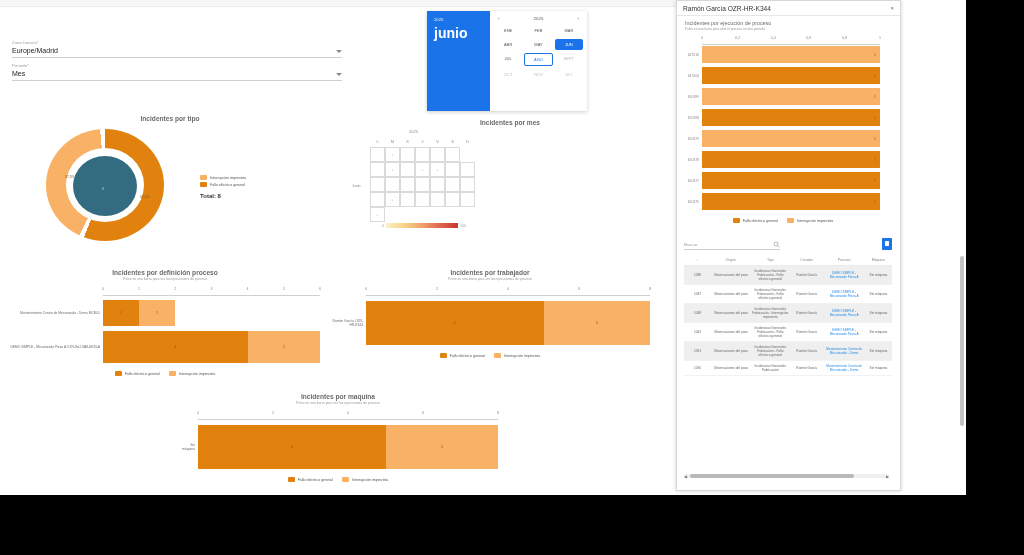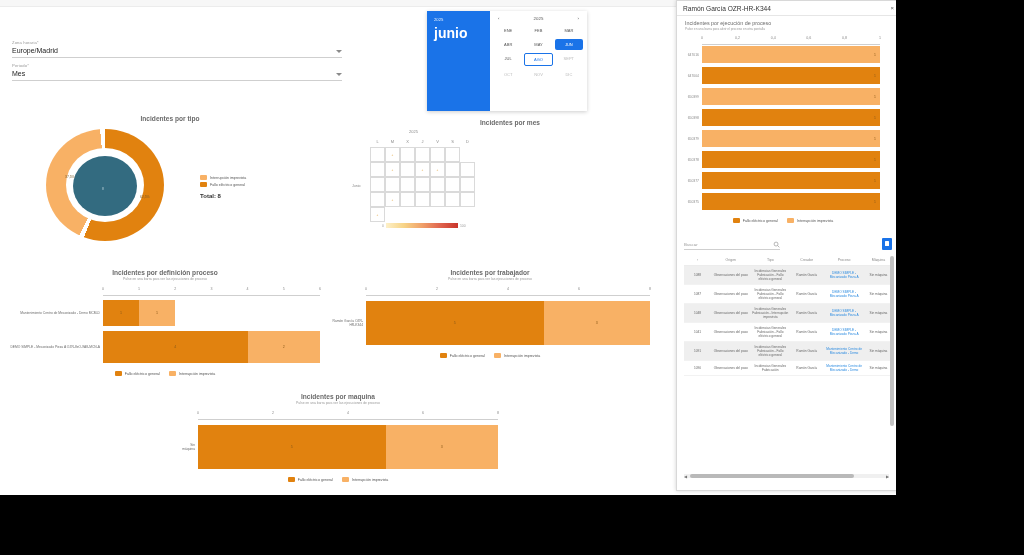--- a/index.html
+++ b/index.html
@@ -5,21 +5,21 @@
   * { box-sizing: border-box; }
   html, body { margin:0; padding:0; }
   body {
     width:1024px; height:555px;
     background:#000;
     font-family:"Liberation Sans", sans-serif;
     overflow:hidden;
     position:relative;
   }
   .app {
-    position:absolute; left:0; top:0; width:896px; height:495px;
+    position:absolute; left:0; top:0; width:966px; height:495px;
     background:#ffffff; overflow:hidden;
   }
   .topbar { position:absolute; left:0; top:0; width:676px; height:7px; background:#f7f7f7; border-bottom:1px solid #ececec;}
   
   .dash { position:absolute; left:0; top:7px; width:676px; height:488px; background:#fff; }
 
   .field { position:absolute; width:330px; }
   .field .lbl { font-size:4.2px; color:#9a9a9a; letter-spacing:.1px; line-height:6px; }
   .field .valrow { display:flex; align-items:flex-end; justify-content:space-between;
       border-bottom:1px solid #cfcfcf; padding-bottom:1.5px; }

